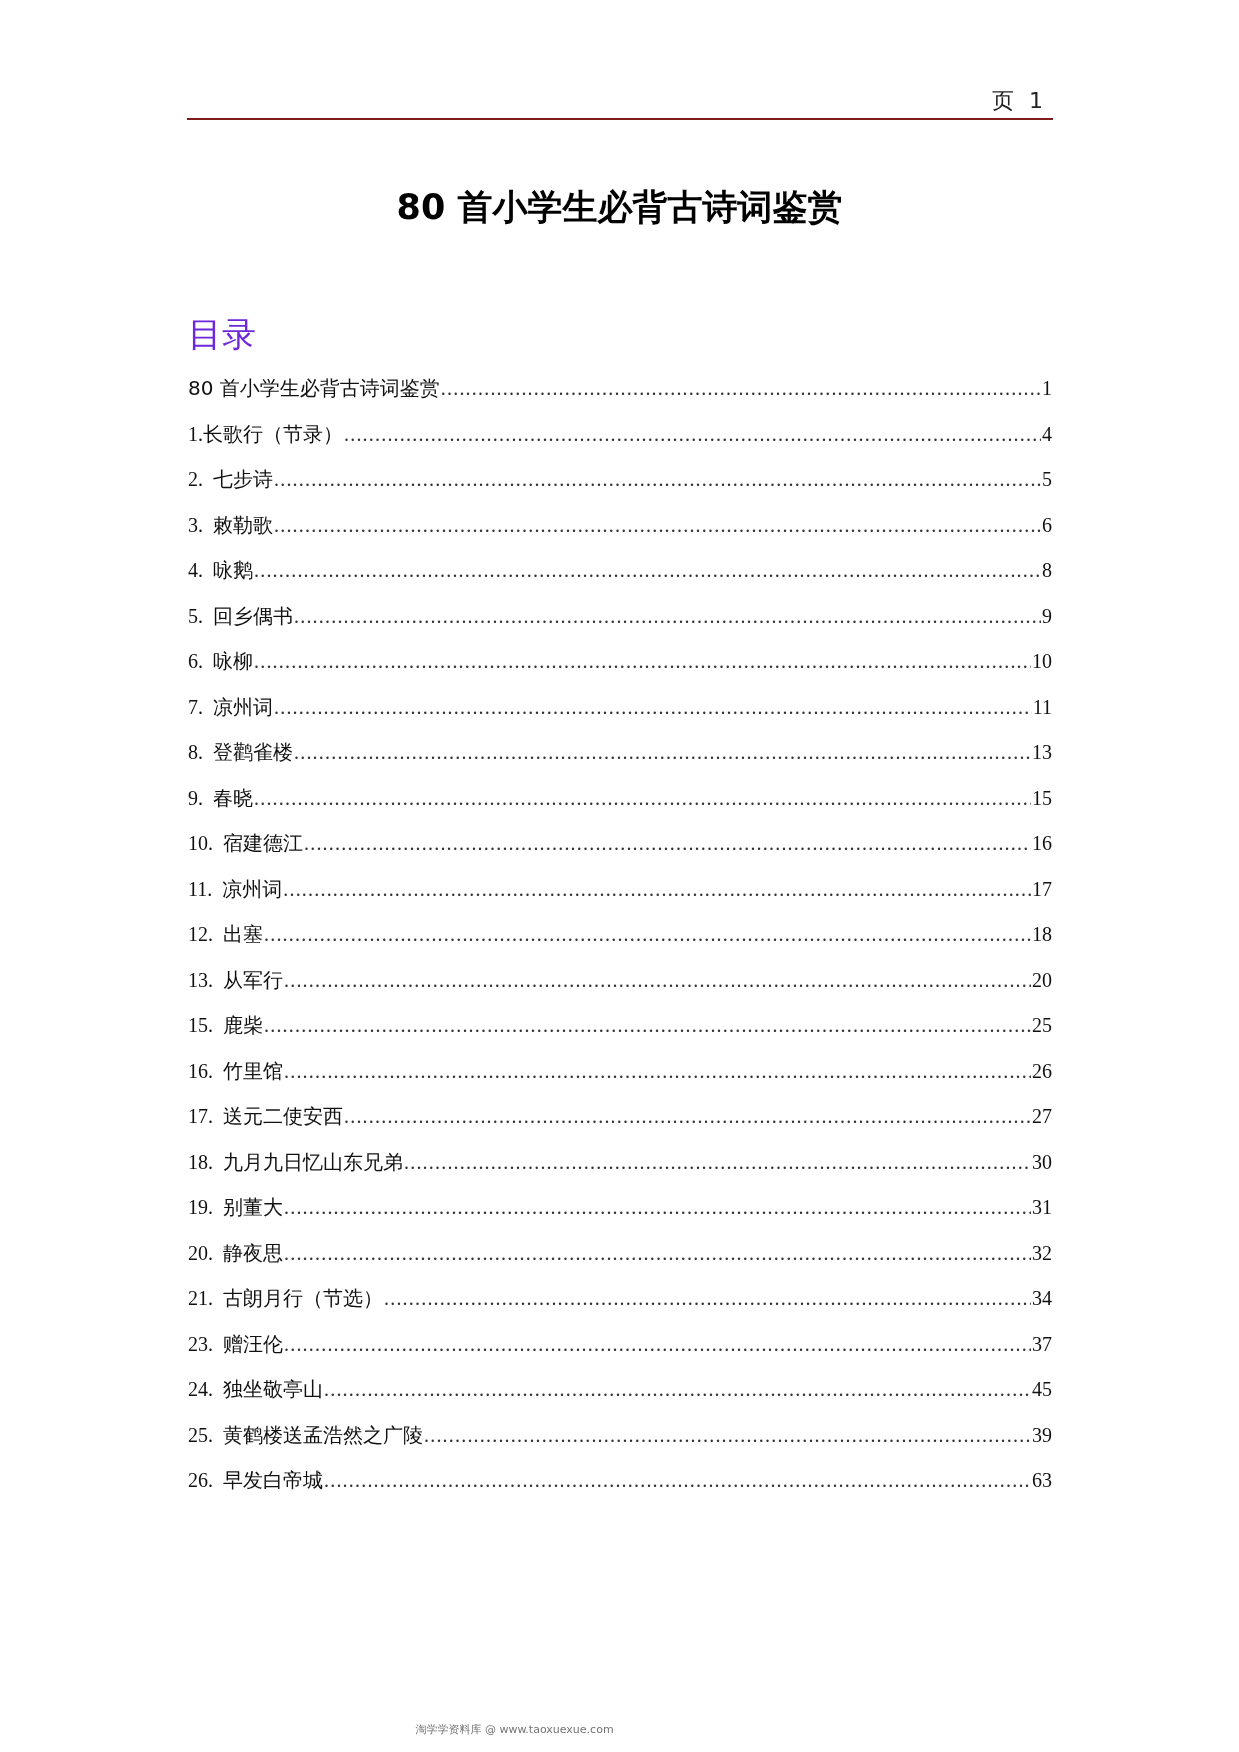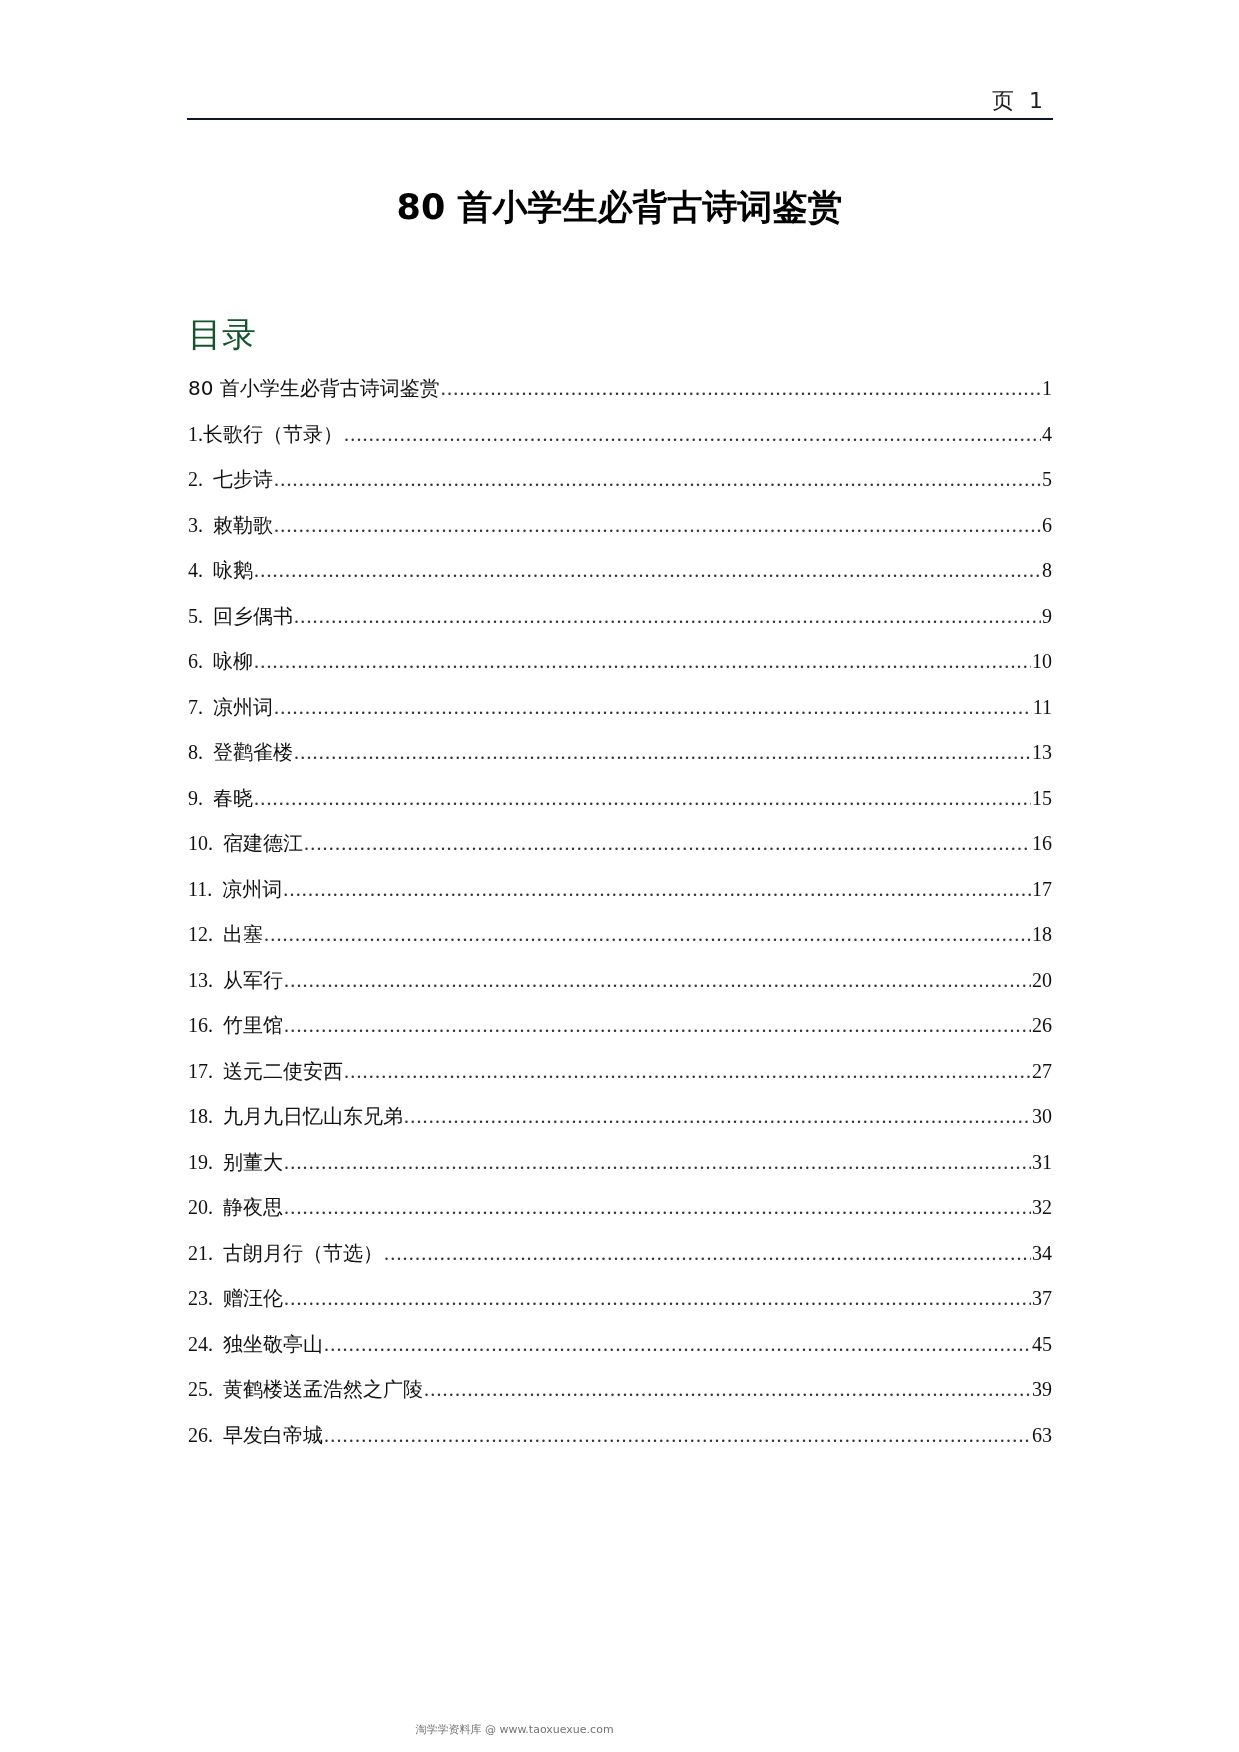--- a/index.html
+++ b/index.html
@@ -1,20 +1,20 @@
 <!DOCTYPE html>
 <html><head>
   <meta charset="utf-8">
   <style>
     html, body { margin: 0; padding: 0; background: #ffffff; }
     body { width: 1239px; height: 1752px; position: relative; overflow: hidden; font-family: "DejaVu Sans", sans-serif; color: #111; }
-    .page-header { position: absolute; left: 187px; top: 82px; width: 866px; height: 36px; border-bottom: 2px solid #0f172a; }
+    .page-header { position: absolute; left: 187px; top: 82px; width: 866px; height: 36px; border-bottom: 2px solid #7f1d1d; }
     .page-header .page-label { position: absolute; right: 6px; top: 4px; font-size: 22px; color: #222; font-family: "DejaVu Sans", sans-serif; letter-spacing: 4px; }
     .doc-title { position: absolute; left: 0; width: 1239px; top: 184px; text-align: center; font-size: 35px; font-weight: bold; font-family: "DejaVu Sans", sans-serif; color: #000; }
-    .toc-heading { position: absolute; left: 188px; top: 312px; font-size: 34px; color: #14532d; font-family: "DejaVu Sans", sans-serif; }
+    .toc-heading { position: absolute; left: 188px; top: 312px; font-size: 34px; color: #6d28d9; font-family: "DejaVu Sans", sans-serif; }
     .toc { position: absolute; left: 188px; top: 370px; width: 864px; }
     .toc-row { display: flex; align-items: baseline; height: 45.5px; line-height: 36px; font-size: 20px; font-family: "Liberation Serif", serif; color: #111; }
     .toc-row .num { white-space: pre; font-family: "Liberation Serif", serif; }
     .toc-row .title { font-family: "DejaVu Sans", sans-serif; font-size: 20px; white-space: nowrap; }
     .toc-row .leader { flex: 1; overflow: hidden; white-space: nowrap; margin: 0 1px; font-family: "Liberation Serif", serif; letter-spacing: 1.2px; color: #333; }
     .toc-row .leader::after { content: "........................................................................................................................................................................................................................................................................................................"; }
     .toc-row .page { font-family: "Liberation Serif", serif; min-width: 10px; text-align: right; }
     .footer { position: absolute; left: 0; width: 1029px; top: 1722px; text-align: center; font-size: 11px; color: #737373; font-family: "DejaVu Sans", sans-serif; }
   </style>
 </head>
@@ -107,20 +107,26 @@
       <span class="leader"></span>
       <span class="page">18</span>
     </div>
     <div class="toc-row">
       <span class="num">13.  </span>
       <span class="title">从军行</span>
       <span class="leader"></span>
       <span class="page">20</span>
     </div>
     <div class="toc-row">
+      <span class="num">15.  </span>
+      <span class="title">鹿柴</span>
+      <span class="leader"></span>
+      <span class="page">25</span>
+    </div>
+    <div class="toc-row">
       <span class="num">16.  </span>
       <span class="title">竹里馆</span>
       <span class="leader"></span>
       <span class="page">26</span>
     </div>
     <div class="toc-row">
       <span class="num">17.  </span>
       <span class="title">送元二使安西</span>
       <span class="leader"></span>
       <span class="page">27</span>

